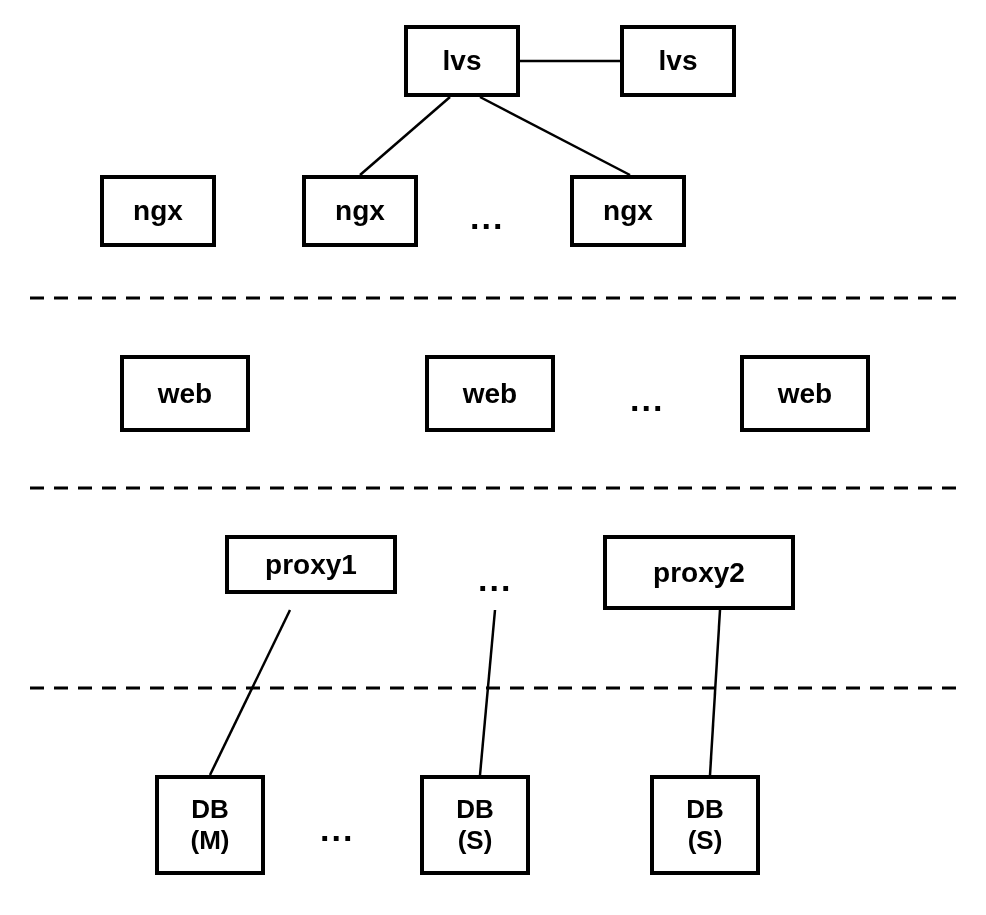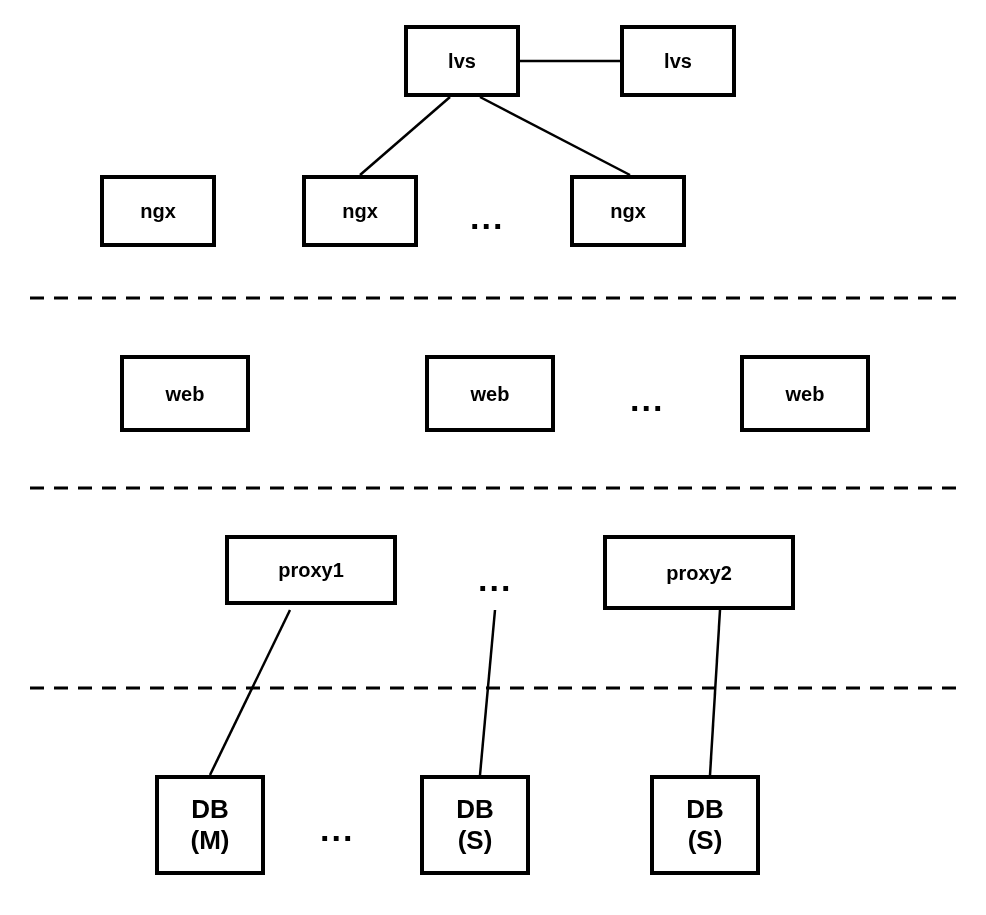--- a/index.html
+++ b/index.html
@@ -11,21 +11,21 @@
     font-family: Arial, sans-serif;
     font-weight: bold;
   }
   .node {
     position: absolute;
     border: 4px solid #000000;
     background: #ffffff;
     display: flex;
     align-items: center;
     justify-content: center;
-    font-size: 20px;
+    font-size: 28px;
     color: #000000;
     text-align: center;
     line-height: 1.2;
   }
   .node-db { font-size: 26px; white-space: pre-line; padding: 12px; }
   .ellipsis {
     position: absolute;
     font-size: 34px;
     font-weight: bold;
     color: #000000;
@@ -99,21 +99,21 @@
 <div class="node" style="left:425px; top:355px; width:130px; height:77px;">
   <span>web</span>
 </div>
 <div class="ellipsis" style="left:630px; top:380px;">
   <span>...</span>
 </div>
 <div class="node" style="left:740px; top:355px; width:130px; height:77px;">
   <span>web</span>
 </div>
 
-<div class="node" style="left:225px; top:535px; width:172px; height:70px;">
+<div class="node" style="left:225px; top:535px; width:172px; height:59px;">
   <span>proxy1</span>
 </div>
 <div class="ellipsis" style="left:478px; top:560px;">
   <span>...</span>
 </div>
 <div class="node" style="left:603px; top:535px; width:192px; height:75px;">
   <span>proxy2</span>
 </div>
 
 <div class="node node-db" style="left:155px; top:775px; width:110px; height:100px;">

